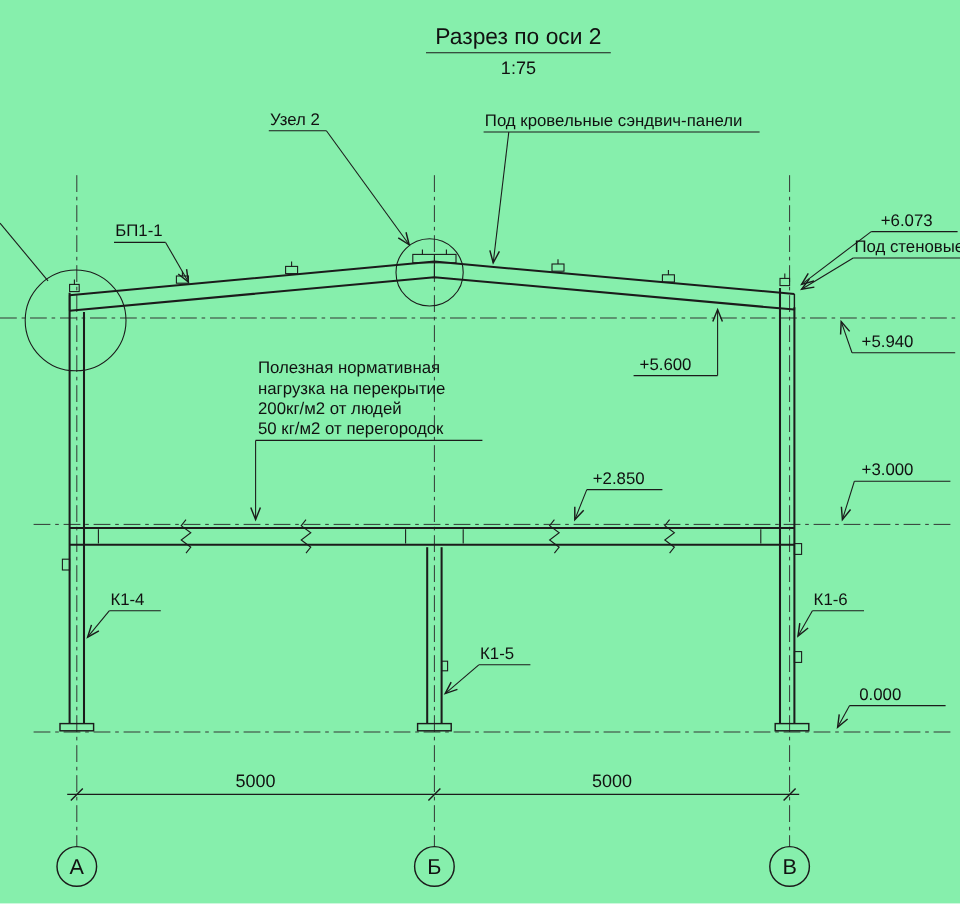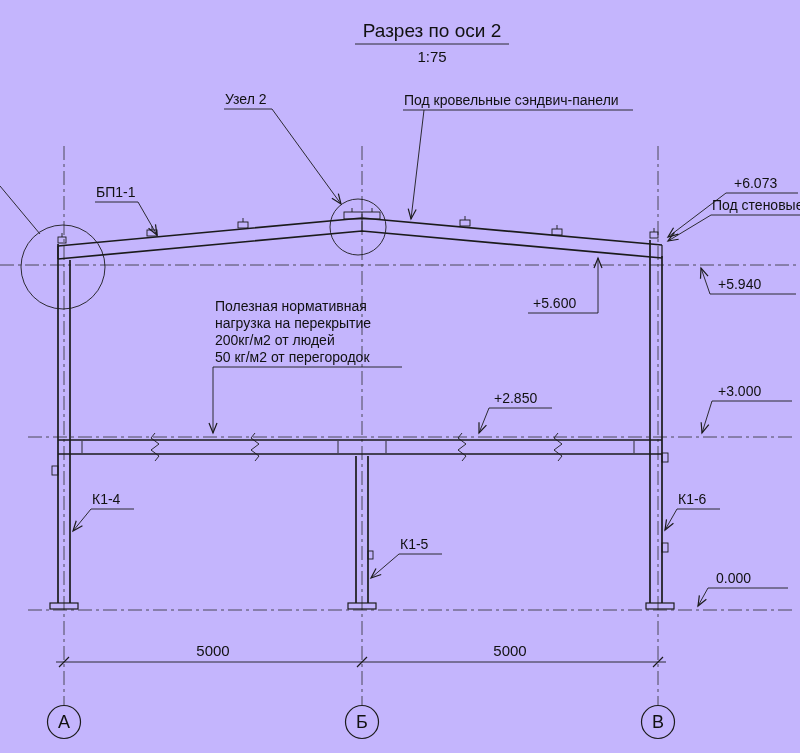--- a/index.html
+++ b/index.html
@@ -1,16 +1,16 @@
 <!DOCTYPE html>
 <html><head>
 <meta charset="utf-8">
 <style>
   html,body{margin:0;padding:0;background:#fff;}
-  .canvas{position:relative;width:800px;height:753px;background:#c4b5fd;overflow:hidden;}
+  .canvas{position:relative;width:800px;height:753px;background:#86efac;overflow:hidden;}
   svg{position:absolute;left:0;top:0;}
   .main{stroke:#1b1b1b;stroke-width:1.7;fill:none;stroke-linecap:butt;}
   .med{stroke:#1b1b1b;stroke-width:1.2;fill:none;}
   .thin{stroke:#1b1b1b;stroke-width:0.9;fill:none;}
   .cl{stroke:#2f2f2f;stroke-width:0.8;fill:none;stroke-dasharray:14 4 3 4;}
   .ldr{stroke:#1b1b1b;stroke-width:0.9;fill:none;}
   .t{font-family:"Liberation Sans",sans-serif;font-size:14px;fill:#111;}
   .t-title{font-size:19px;}
   .t-scale{font-size:15px;}
   .t-dim{font-size:15px;}

